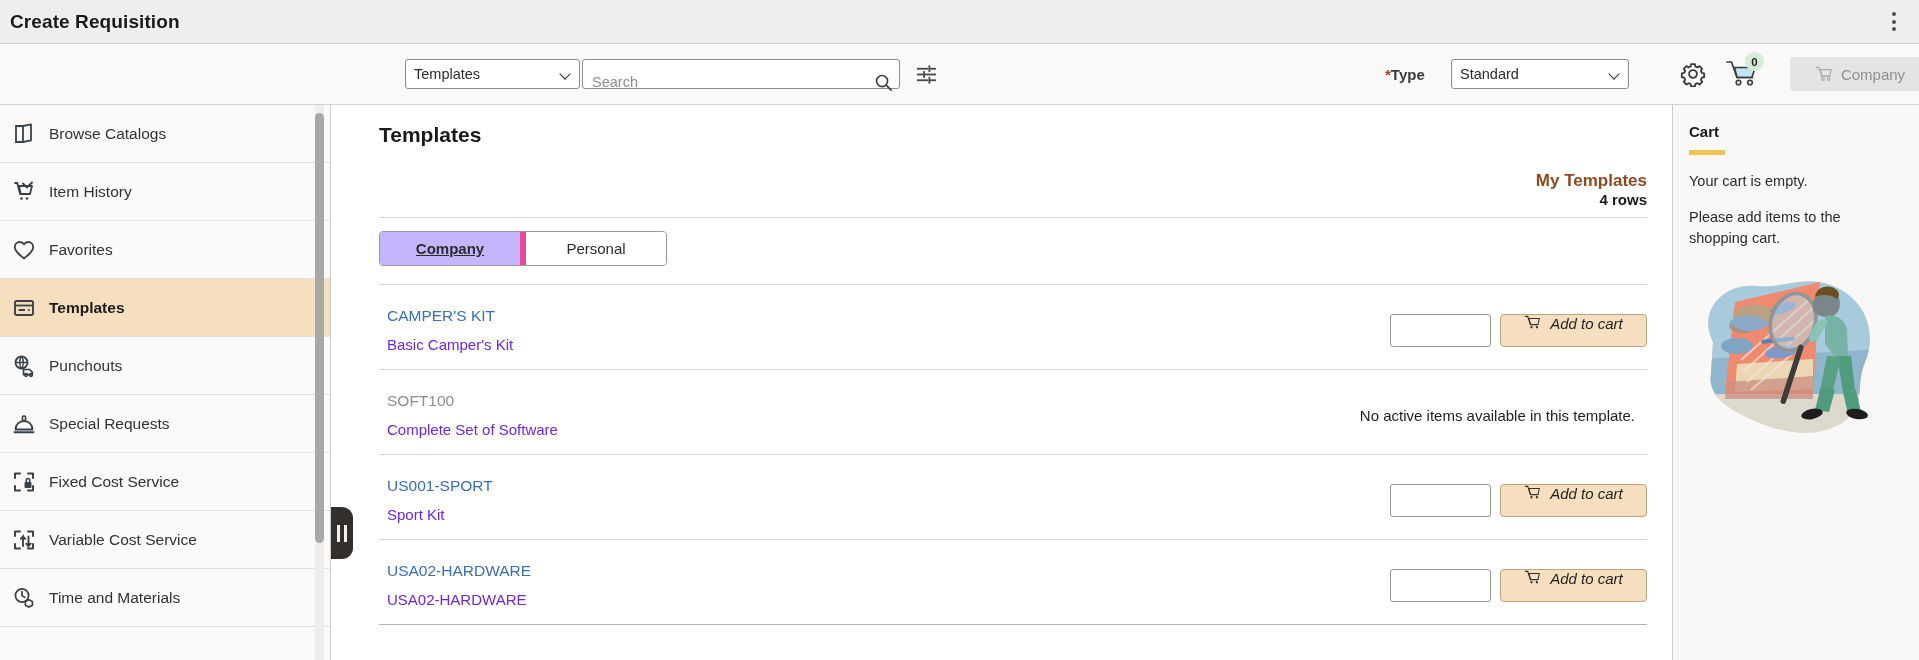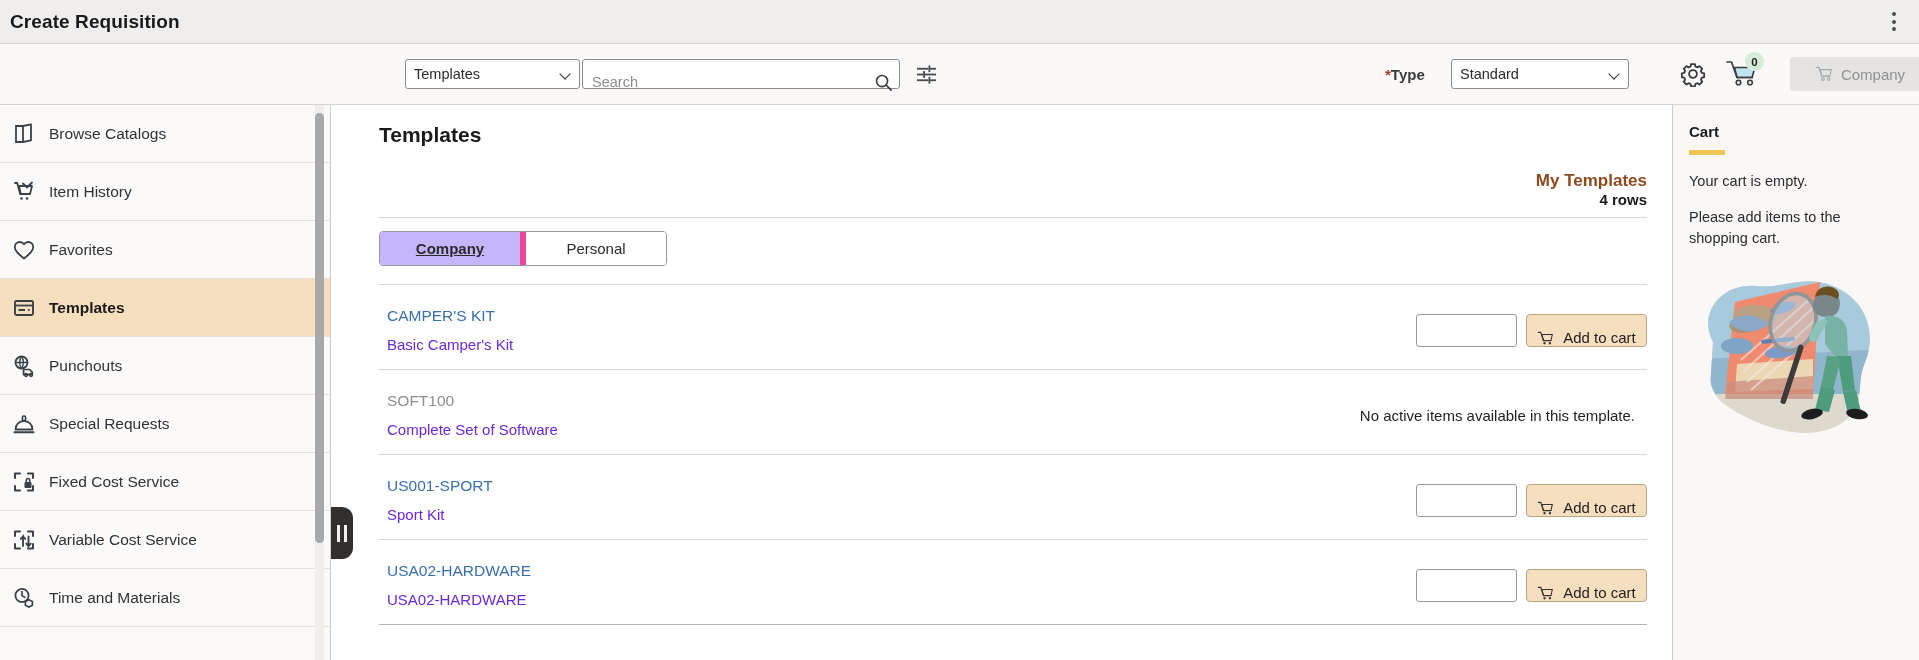--- a/index.html
+++ b/index.html
@@ -207,29 +207,30 @@
   .tmpl-code.disabled { color: #8e8e8e; cursor: default; }
   .tmpl-desc { font-size: 15px; color: #6d28d9; }
   .qty-input {
     width: 101px; height: 33px;
     border: 1px solid #9b9792; border-radius: 3px;
     background: #fff; margin-right: 9px;
     font-family: "Liberation Sans", sans-serif;
     font-size: 14px; padding: 0 6px;
   }
   .add-btn {
-    width: 121px; height: 33px;
+    width: 147px; height: 33px;
     background: #f6dfbe;
     border: 1px solid #b9a57f;
     border-radius: 4px;
-    display: flex; align-items: flex-end; justify-content: center;
+    display: flex; align-items: flex-start; justify-content: center;
     gap: 9px;
     font-size: 15px; color: #1f1f1f;
     cursor: pointer;
     font-family: "Liberation Sans", sans-serif;
+    font-style: italic;
   }
   .no-items { font-size: 15px; color: #1f1f1f; padding-right: 12px; }
   .rows-list { margin-top: 18px; }
   .bottom-rule { border-top: 1px solid #b9b5b1; }
 
   
   .cartpanel {
     width: 247px;
     background: #faf8f6;
     border-left: 1px solid #cfcbc7;

